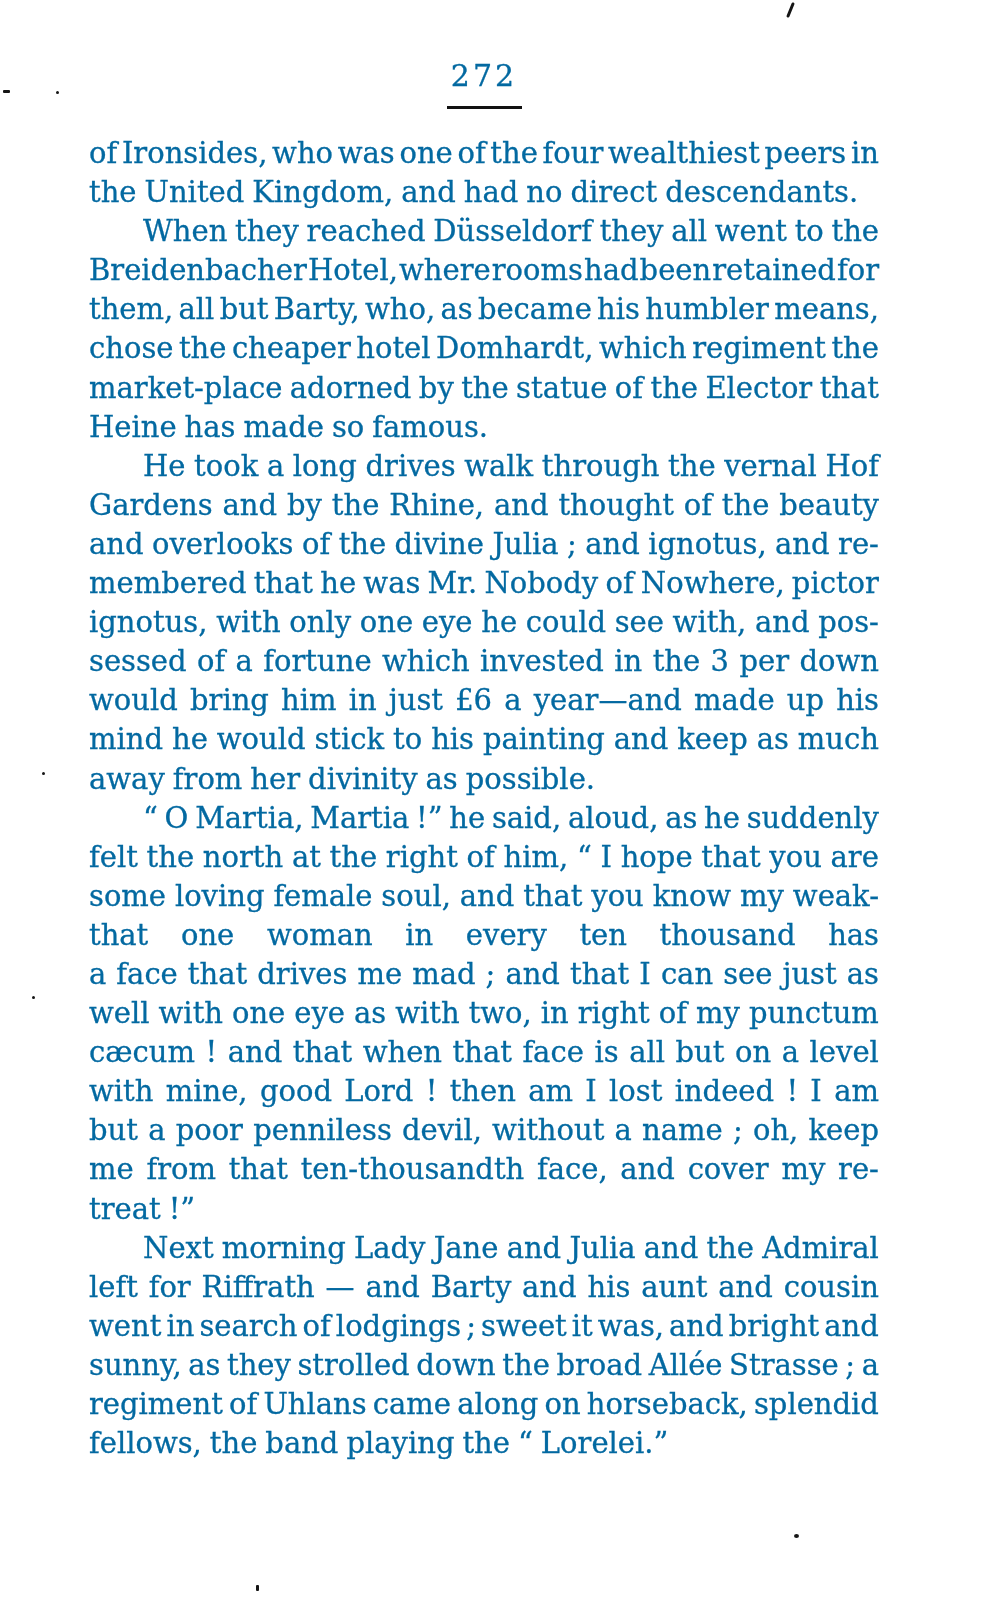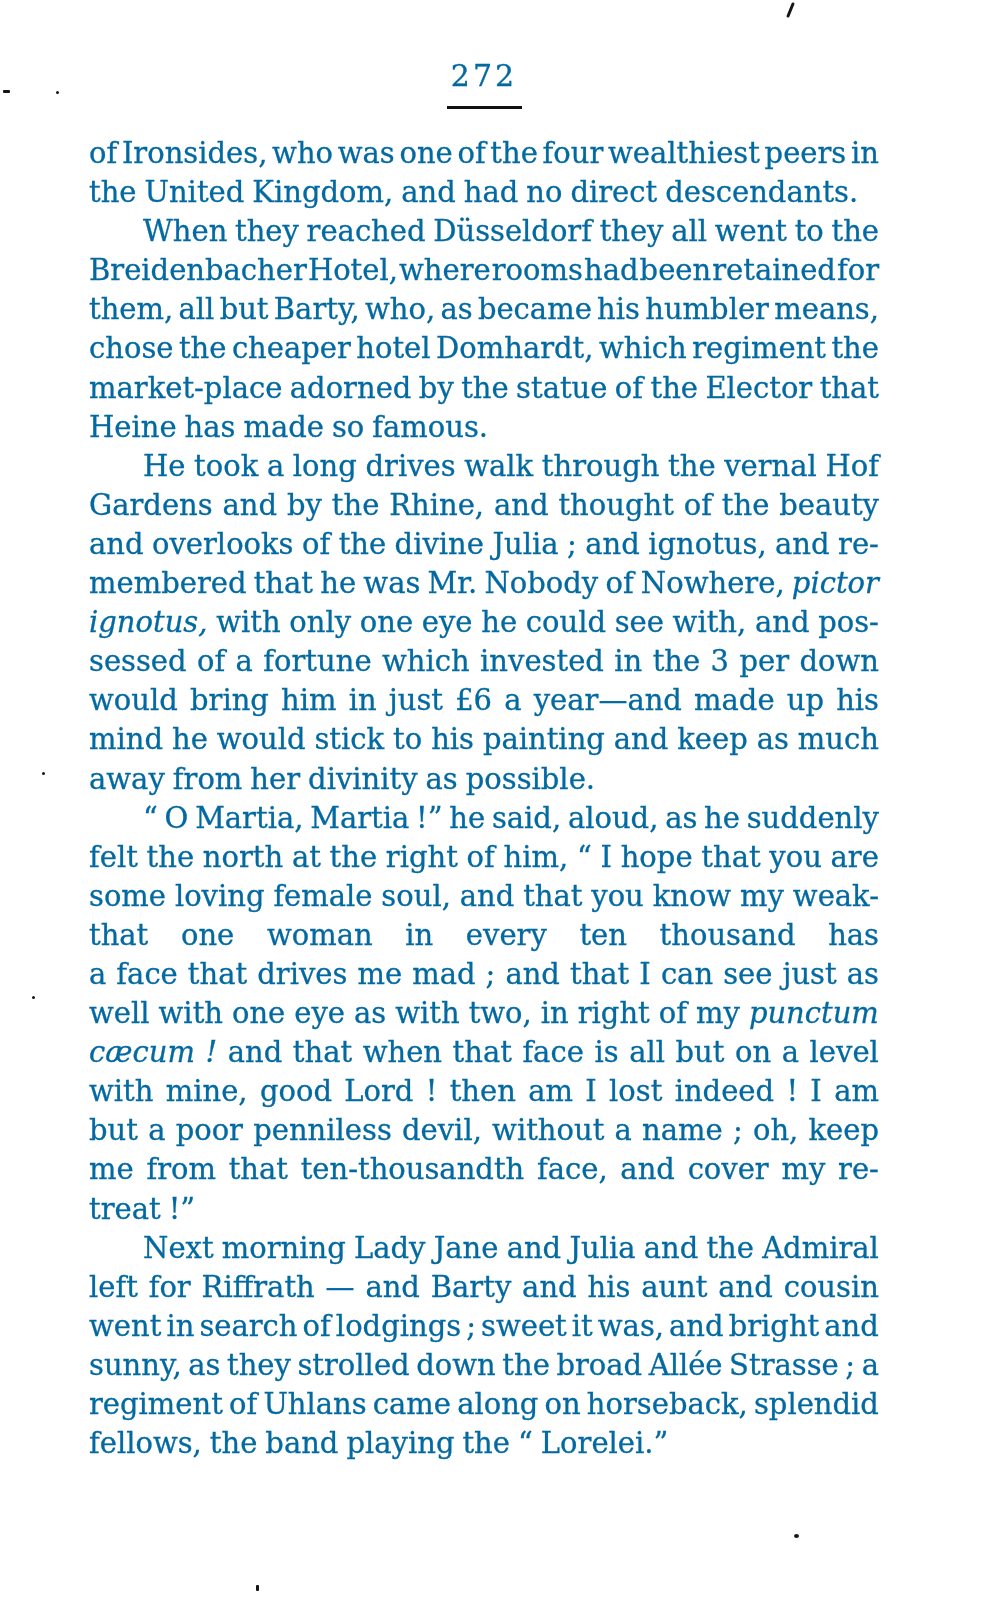--- a/index.html
+++ b/index.html
@@ -41,21 +41,21 @@
   .line {
     display: flex;
     justify-content: space-between;
     align-items: center;
     height: 39.1px;
     line-height: 39.1px;
     white-space: nowrap;
   }
   .line.indent { padding-left: 54px; }
   .line.end { justify-content: flex-start; column-gap: 8px; }
-  .line .it { font-style: italic; }
+  .line .it { }
   .speck { position: absolute; background: #151515; }
   .speck-dot { border-radius: 50%; }
   .speck-dash { border-radius: 1px; }
   .speck-tick { border-radius: 1px; }
   .speck-stroke { border-radius: 2px; }
 </style>
 </head>
 <body>
 
 <div class="page">

